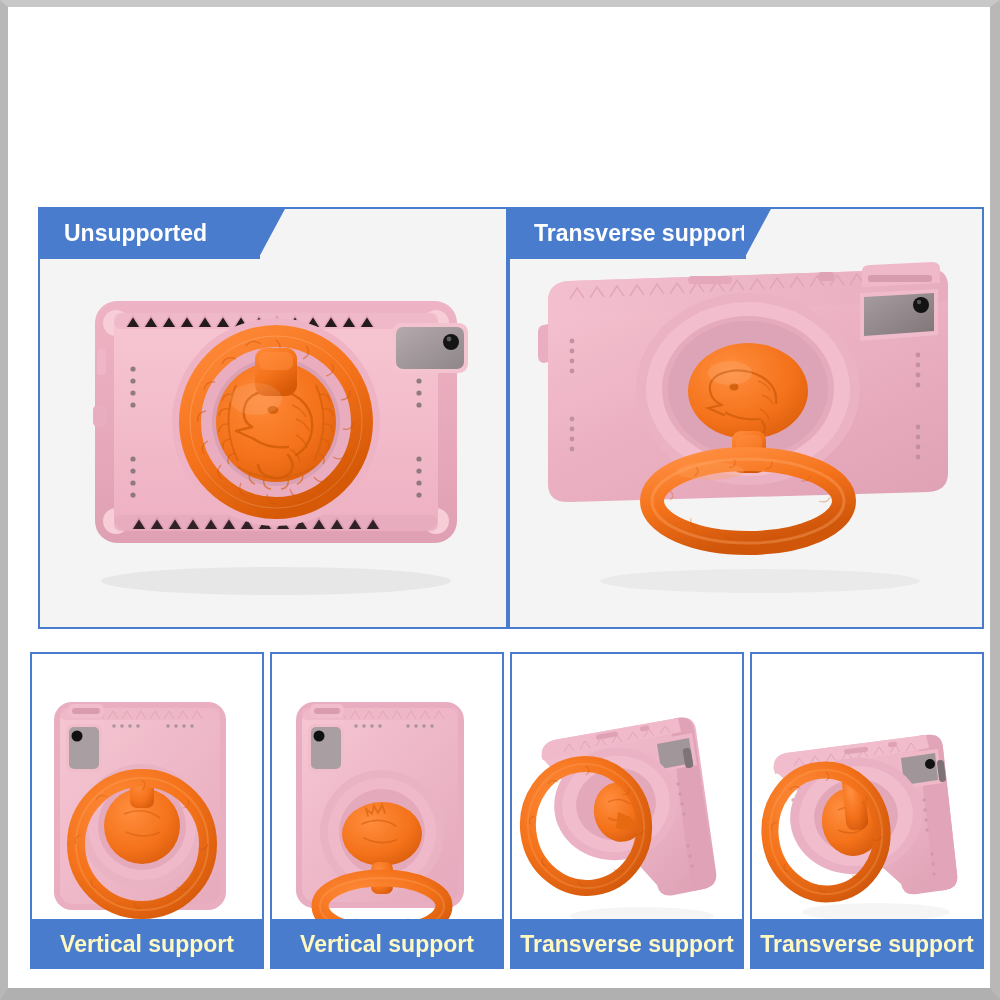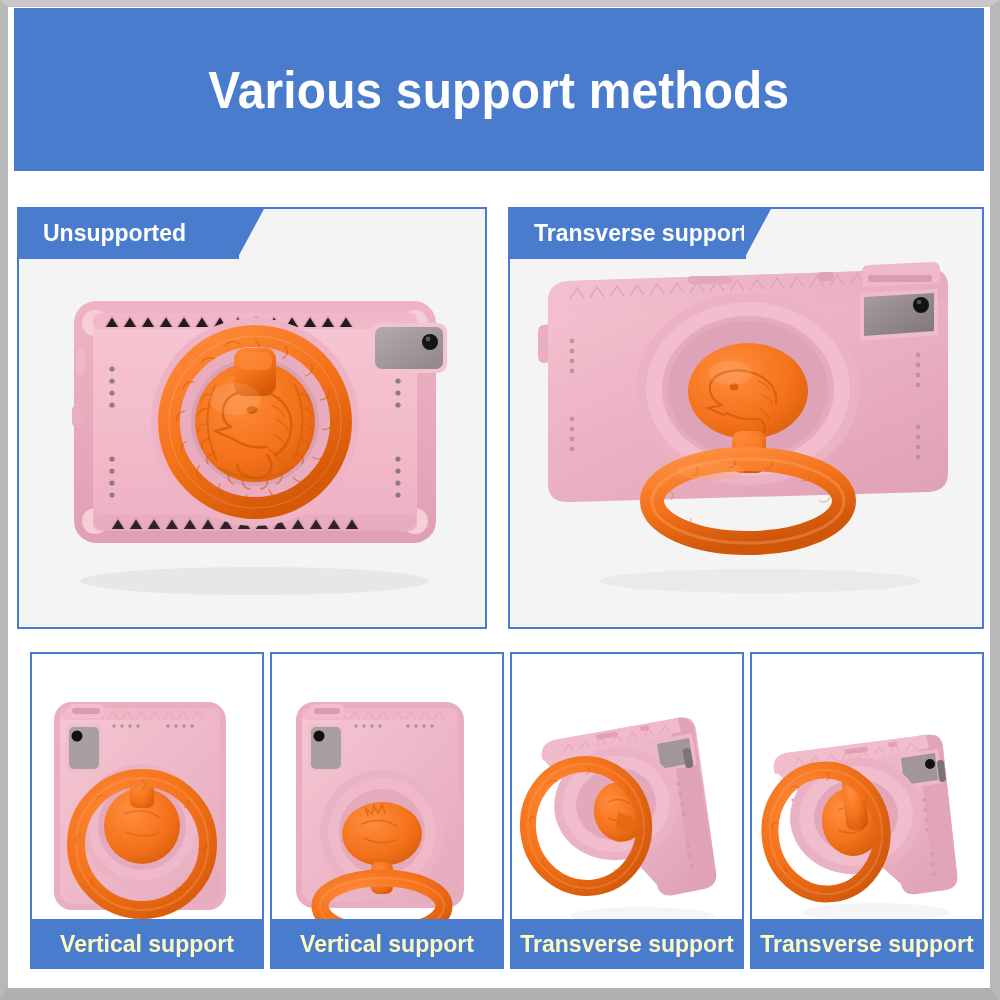--- a/index.html
+++ b/index.html
@@ -58,21 +58,21 @@
   }
 
   
   .panel-top {
     position: absolute;
     box-sizing: border-box;
     border: 2px solid #4a7ccd;
     background: #f4f4f4;
     overflow: hidden;
   }
-  #panel-top-1 { left: 9px;  top: 200px; width: 470px; height: 422px; }
+  #panel-top-1 { left: 30px;  top: 200px; width: 470px; height: 422px; }
   #panel-top-2 { left: 500px; top: 200px; width: 476px; height: 422px; }
 
   .ribbon {
     position: absolute;
     left: -2px;
     top: -2px;
     height: 52px;
     background: #4a7ccd;
     display: flex;
     align-items: center;
@@ -136,23 +136,20 @@
     white-space: nowrap;
     z-index: 5;
   }
 </style>
 </head>
 <body>
 
 <div id="page">
 <div id="inner">
 
-  <div class="banner">
-    <div class="banner-title">Various support methods</div>
-  </div>
 
   <div class="panel-top" id="panel-top-1">
     <div class="photo-stage">
       <svg viewBox="0 0 470 422" width="470" height="422">
         <defs>
           <linearGradient id="pinkBodyA" x1="0" y1="0" x2="0" y2="1">
             <stop offset="0" stop-color="#f7c6d2"></stop>
             <stop offset="0.5" stop-color="#f3bccb"></stop>
             <stop offset="1" stop-color="#edb0c2"></stop>
           </linearGradient>

